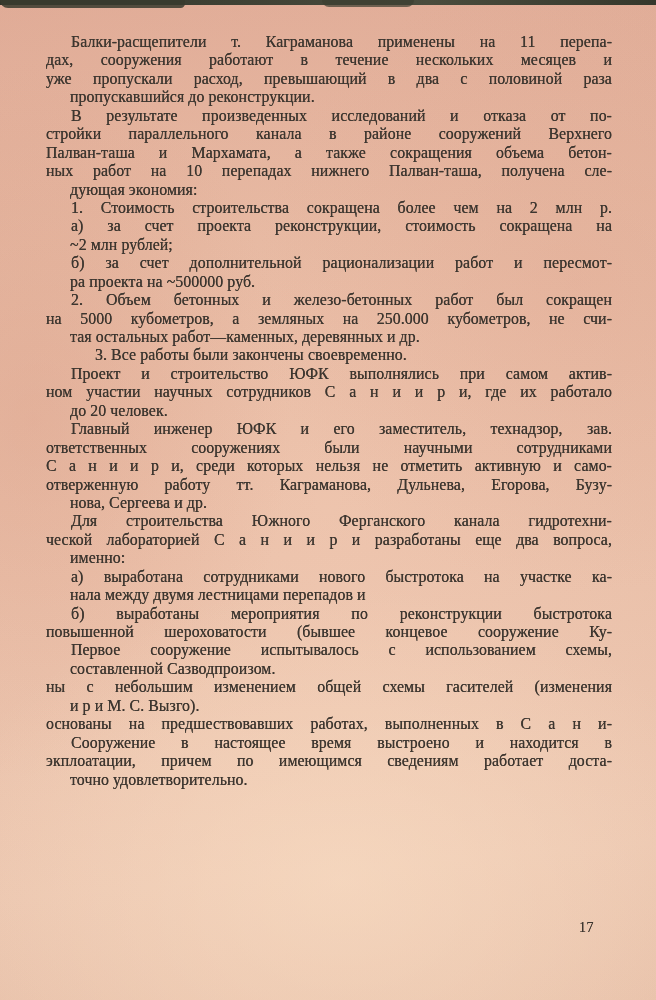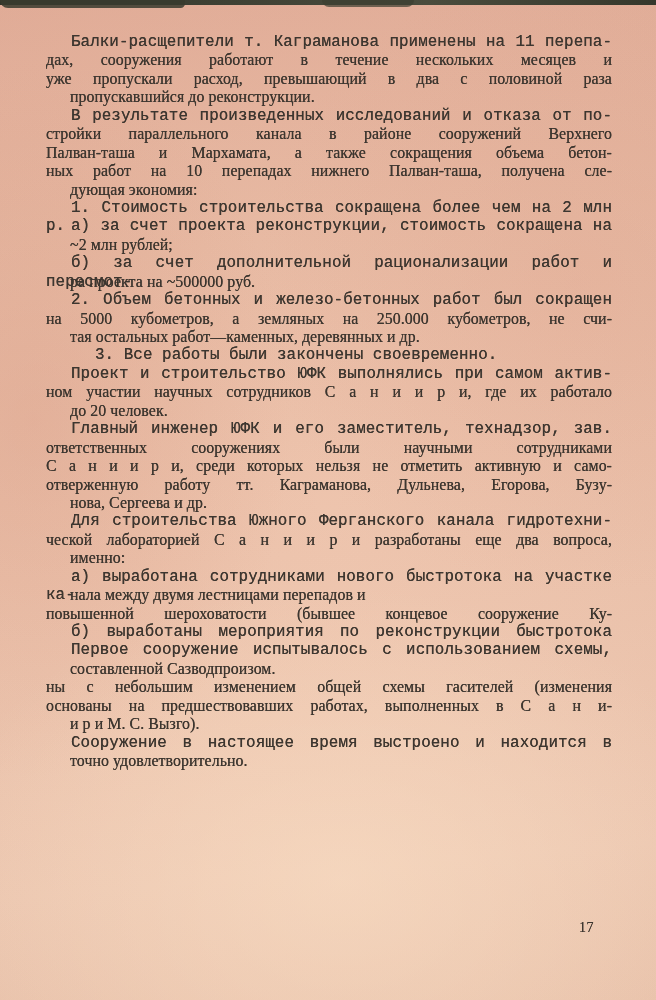--- a/index.html
+++ b/index.html
@@ -59,21 +59,21 @@
     line-height: 18.45px;
     height: 18.45px;
     letter-spacing: 0.1px;
     text-align: justify;
     text-align-last: justify;
     text-justify: inter-word;
     text-shadow: 0 0 0.6px rgba(58,48,40,0.85), 0.4px 0.4px 0 rgba(58,48,40,0.18);
     white-space: normal;
     overflow: visible;
   }
-  .line.first { text-indent: 25px; font-family: Liberation Mono, monospace; }
+  .line.first { text-indent: 25px; }
   .line.no-just { text-align-last: left; margin-left: 24px; }
   .page-number {
     position: absolute;
     top: 920px;
     right: 62px;
     font-size: 14px;
     letter-spacing: 0.5px;
     text-shadow: 0 0 0.6px rgba(58,48,40,0.85);
   }
 </style>
@@ -130,31 +130,32 @@
       <div class="para">
         <div class="line first">Для строительства Южного Ферганского канала гидротехни-</div>
         <div class="line">ческой лабораторией С а н и и р и разработаны еще два вопроса,</div>
         <div class="line no-just">именно:</div>
       </div>
       <div class="para">
         <div class="line first">а) выработана сотрудниками нового быстротока на участке ка-</div>
         <div class="line no-just">нала между двумя лестницами перепадов и</div>
       </div>
       <div class="para">
+        <div class="line first">б) выработаны мероприятия по реконструкции быстротока</div>
         <div class="line">повышенной шероховатости (бывшее концевое сооружение Ку-</div>
-        <div class="line first">б) выработаны мероприятия по реконструкции быстротока</div>
       </div>
       <div class="para">
         <div class="line first">Первое сооружение испытывалось с использованием схемы,</div>
         <div class="line no-just">составленной Сазводпроизом.</div>
       </div>
       <div class="para">
         <div class="line">ны с небольшим изменением общей схемы гасителей (изменения</div>
+        <div class="line no-just">и р и М. С. Вызго).</div>
         <div class="line">основаны на предшествовавших работах, выполненных в С а н и-</div>
-        <div class="line no-just">и р и М. С. Вызго).</div>
       </div>
       <div class="para">
         <div class="line first">Сооружение в настоящее время выстроено и находится в</div>
+        <div class="line">экплоатации, причем по имеющимся сведениям работает доста-</div>
         <div class="line no-just">точно удовлетворительно.</div>
       </div>
     </div>
   <div class="page-number">17</div>
 </div>
 
 </body></html>

